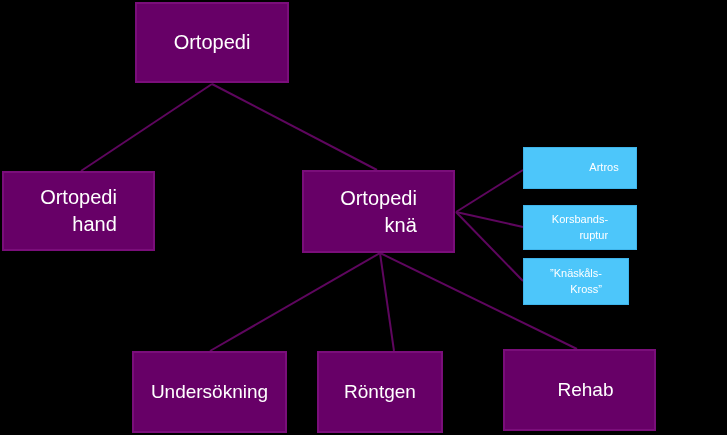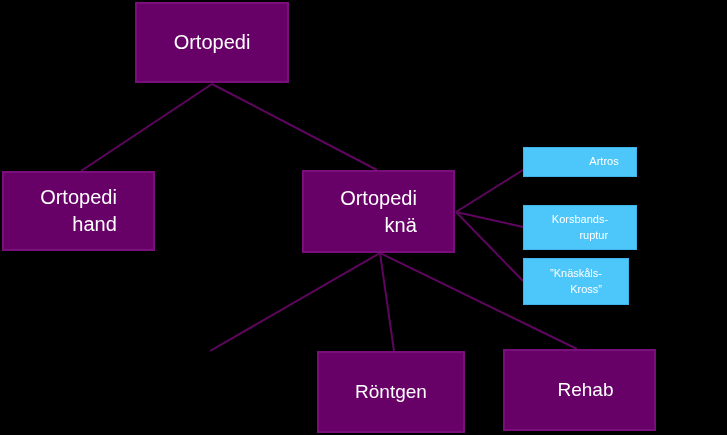--- a/index.html
+++ b/index.html
@@ -54,25 +54,25 @@
   .node.blue{
     background:var(--node-blue,#4DC6FA);
     border:1px solid var(--node-blue-border,#3FB4EA);
     font-size:11px;
     line-height:1.45;
   }
   
   #node-root        {left:135px; top:2px;   width:154px; height:81px;}
   #node-hand        {left:2px;   top:171px; width:153px; height:80px;}
   #node-knee        {left:302px; top:170px; width:153px; height:83px;}
-  #node-artros      {left:523px; top:147px; width:114px; height:30px;padding-left:48px;}
+  #node-artros      {left:523px; top:147px; width:114px; height:42px;padding-left:48px;}
   #node-korsband    {left:523px; top:205px; width:114px; height:45px;}
   #node-knaskal     {left:523px; top:258px; width:106px; height:47px;}
   #node-undersokning{left:132px; top:351px; width:155px; height:82px;}
-  #node-rontgen     {left:317px; top:351px; width:148px; height:82px;}
+  #node-rontgen     {left:317px; top:351px; width:126px; height:82px;}
   #node-rehab       {left:503px; top:349px; width:153px; height:82px;padding-left:12px;}
 </style>
 </head>
 <body>
 
 <div class="canvas">
 
   <svg class="edge-layer" viewBox="0 0 727 435" xmlns="http://www.w3.org/2000/svg">
     <line x1="212" y1="84" x2="81" y2="171"></line>
     <line x1="212" y1="84" x2="377" y2="170"></line>
@@ -93,18 +93,19 @@
 knä</div>
 
   <div class="node blue" id="node-artros">Artros</div>
 
   <div class="node blue" id="node-korsband">Korsbands-
 ruptur</div>
 
   <div class="node blue" id="node-knaskal">”Knäskåls-
 Kross”</div>
 
+  <div class="node purple small" id="node-undersokning">Undersökning</div>
 
   <div class="node purple small" id="node-rontgen">Röntgen</div>
 
   <div class="node purple small" id="node-rehab">Rehab</div>
 
 </div>
 
 </body></html>

